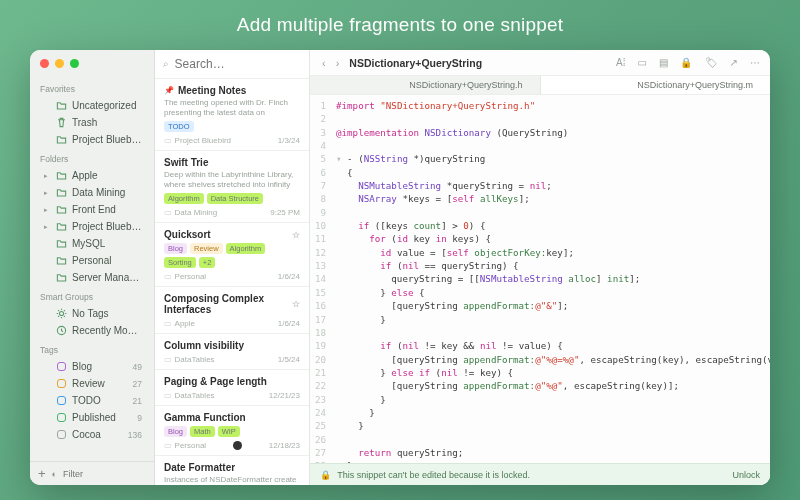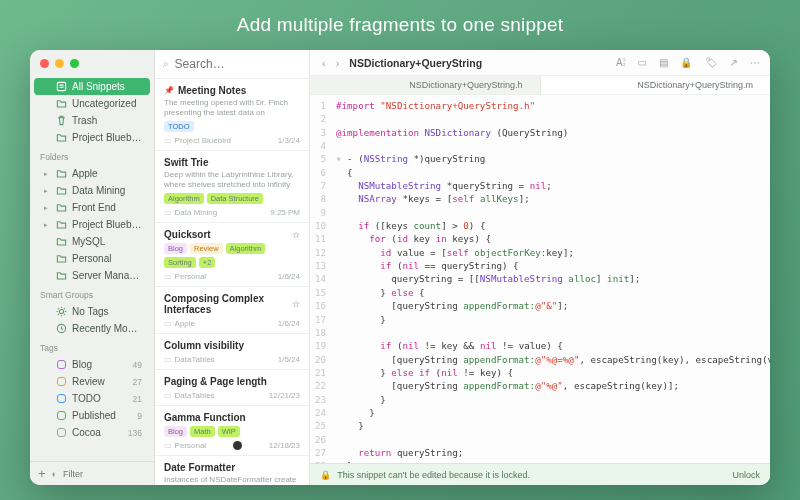--- a/index.html
+++ b/index.html
@@ -70,30 +70,21 @@
 <div class="bg">
   <div class="banner">Add multiple fragments to one snippet</div>
   <div class="window">
     <div class="tl">
         <span class="r"></span>
         <span class="y"></span>
         <span class="g"></span>
       </div>
 
     <div class="sidebar" id="sidebar">
-        <div class="sb-item sel">
-          <span class="chev"></span>
-          <span class="ic">
-            <svg width="11" height="11" viewBox="0 0 16 16" fill="none" stroke="#fff" stroke-width="1.6">
-              <rect x="2" y="2" width="12" height="12" rx="2"></rect>
-              <path d="M5 6h6M5 9h6"></path>
-            </svg>
-          </span>
-          <span class="lbl">All Snippets</span>
-        </div>
+        <div class="sb-head">Favorites</div>
         <div class="sb-item">
           <span class="chev"></span>
           <span class="ic">
             <svg width="11" height="11" viewBox="0 0 16 16" fill="none" stroke="#5c9c6b" stroke-width="1.6">
               <path d="M2 4h4l1.5 2H14v7H2z"></path>
             </svg>
           </span>
           <span class="lbl">Uncategorized</span>
         </div>
         <div class="sb-item">

